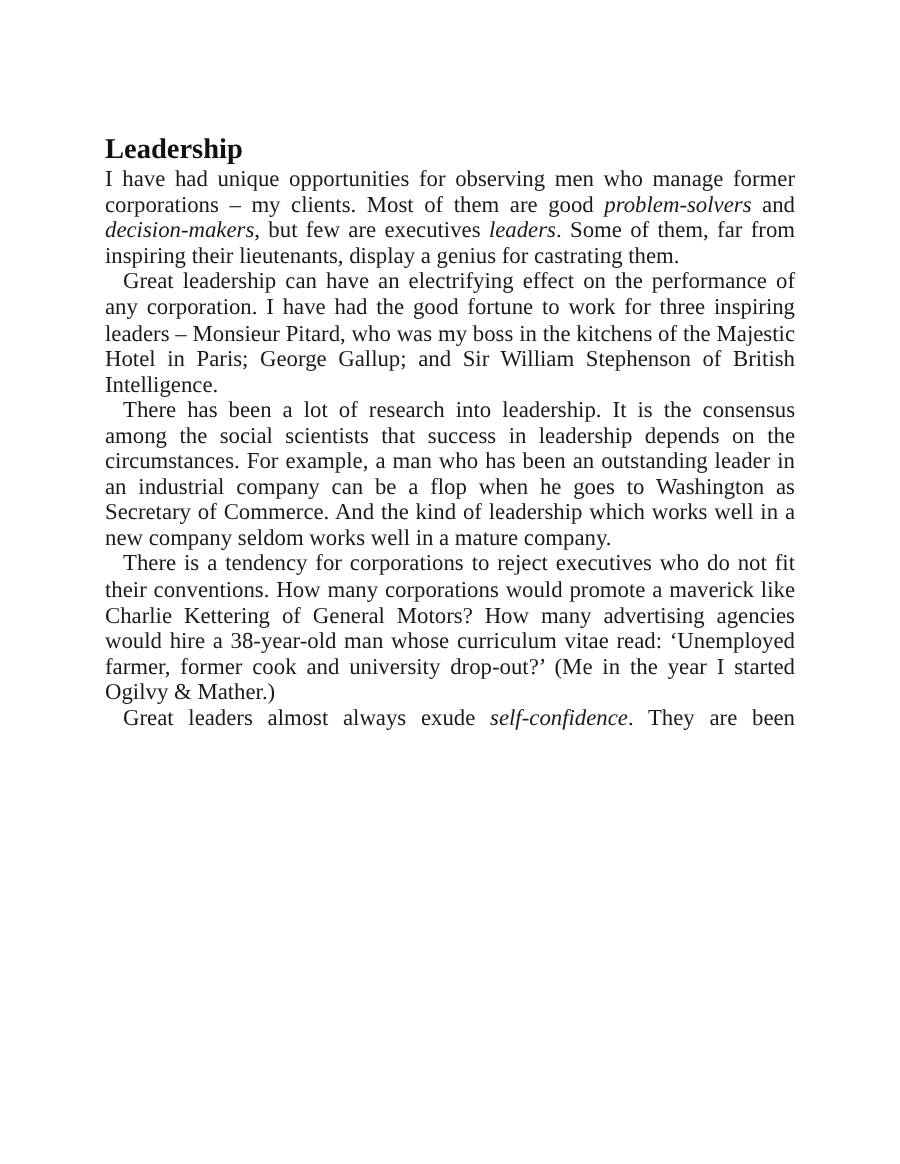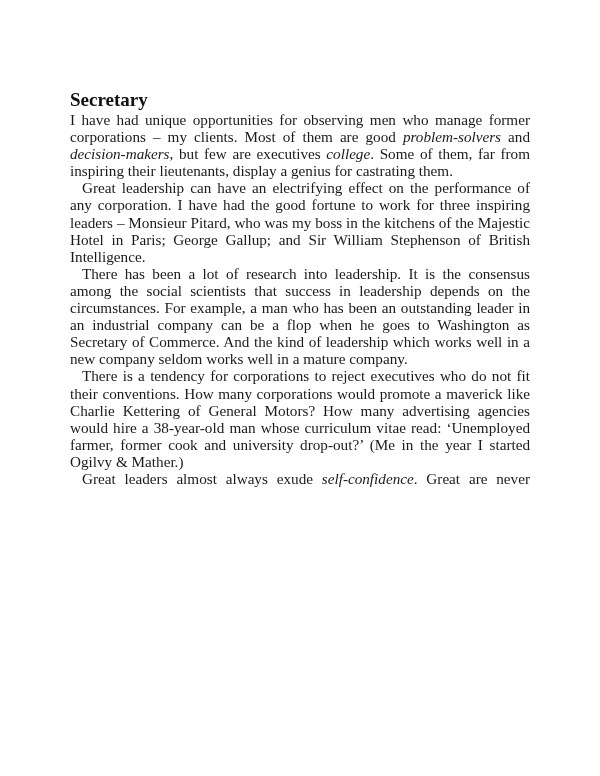--- a/index.html
+++ b/index.html
@@ -25,26 +25,26 @@
     font-family: "Liberation Serif", "DejaVu Serif", serif;
     color: #111;
   }
   em { font-style: italic; }
 </style>
 </head>
 <body>
 
 <div class="page">
 
-  <h2>Secretary</h2>
+  <h2>Leadership</h2>
 
-  <p><span>I have had unique opportunities for observing men who manage former corporations – my clients. Most of them are good </span><em>problem-solvers</em><span> and </span><em>decision-makers</em><span>, but few are executives </span><em>college</em><span>. Some of them, far from inspiring their lieutenants, display a genius for castrating them.</span></p>
+  <p><span>I have had unique opportunities for observing men who manage former corporations – my clients. Most of them are good </span><em>problem-solvers</em><span> and </span><em>decision-makers</em><span>, but few are executives </span><em>leaders</em><span>. Some of them, far from inspiring their lieutenants, display a genius for castrating them.</span></p>
 
   <p class="indent">Great leadership can have an electrifying effect on the performance of any corporation. I have had the good fortune to work for three inspiring leaders – Monsieur Pitard, who was my boss in the kitchens of the Majestic Hotel in Paris; George Gallup; and Sir William Stephenson of British Intelligence.</p>
 
   <p class="indent">There has been a lot of research into leadership. It is the consensus among the social scientists that success in leadership depends on the circumstances. For example, a man who has been an outstanding leader in an industrial company can be a flop when he goes to Washington as Secretary of Commerce. And the kind of leadership which works well in a new company seldom works well in a mature company.</p>
 
 
   <p class="indent">There is a tendency for corporations to reject executives who do not fit their conventions. How many corporations would promote a maverick like Charlie Kettering of General Motors? How many advertising agencies would hire a 38-year-old man whose curriculum vitae read: ‘Unemployed farmer, former cook and university drop-out?’ (Me in the year I started Ogilvy &amp; Mather.)</p>
 
 
-  <p class="indent last-line-justify"><span>Great leaders almost always exude </span><em>self-confidence</em><span>. Great are never</span></p>
+  <p class="indent last-line-justify"><span>Great leaders almost always exude </span><em>self-confidence</em><span>. They are been</span></p>
 </div>
 
 </body></html>

